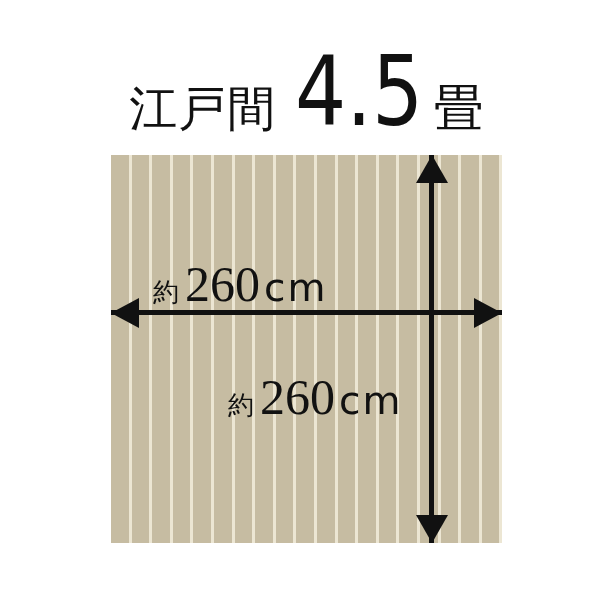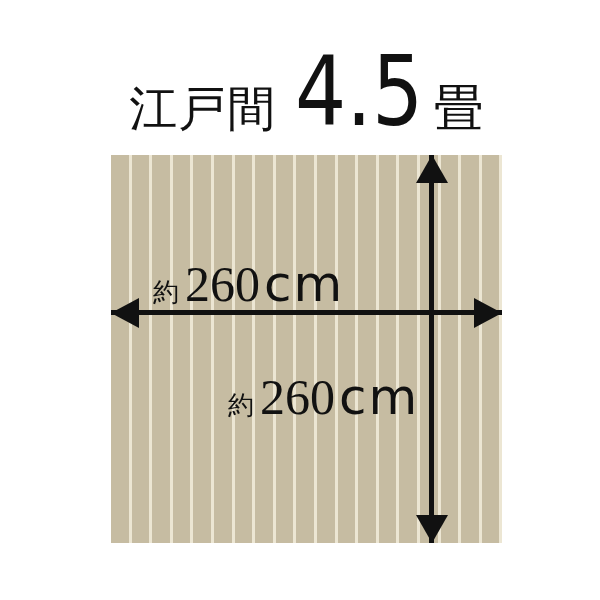--- a/index.html
+++ b/index.html
@@ -44,21 +44,21 @@
   .head-left{left:0;top:143px;border-top:15px solid transparent;border-bottom:15px solid transparent;border-right:28px solid var(--arrow-color);}
   .head-right{right:0;top:143px;border-top:15px solid transparent;border-bottom:15px solid transparent;border-left:28px solid var(--arrow-color);}
   .v-shaft{position:absolute;top:0;bottom:0;left:318px;width:5px;background:var(--arrow-color);}
   .head-up{top:0;left:305px;border-left:16px solid transparent;border-right:16px solid transparent;border-bottom:28px solid var(--arrow-color);}
   .head-down{bottom:0;left:305px;border-left:16px solid transparent;border-right:16px solid transparent;border-top:28px solid var(--arrow-color);}
 
   
   .dim-label{position:absolute;display:flex;align-items:baseline;white-space:nowrap;}
   .dim-prefix{font-size:26px;line-height:1;margin-right:6px;}
   .dim-value{font-size:50px;line-height:1;font-family:Liberation Serif, serif;}
-  .dim-unit{font-size:50px;line-height:1;margin-left:4px;letter-spacing:2px;}
+  .dim-unit{font-size:39px;line-height:1;margin-left:4px;letter-spacing:2px;}
   .width-label{left:42px;top:104px;}
   .height-label{left:117px;top:217px;}
 </style>
 </head>
 <body>
 
 <div class="diagram">
 
   <div class="title-row">
     <span class="title-kanji">江戸間</span>

